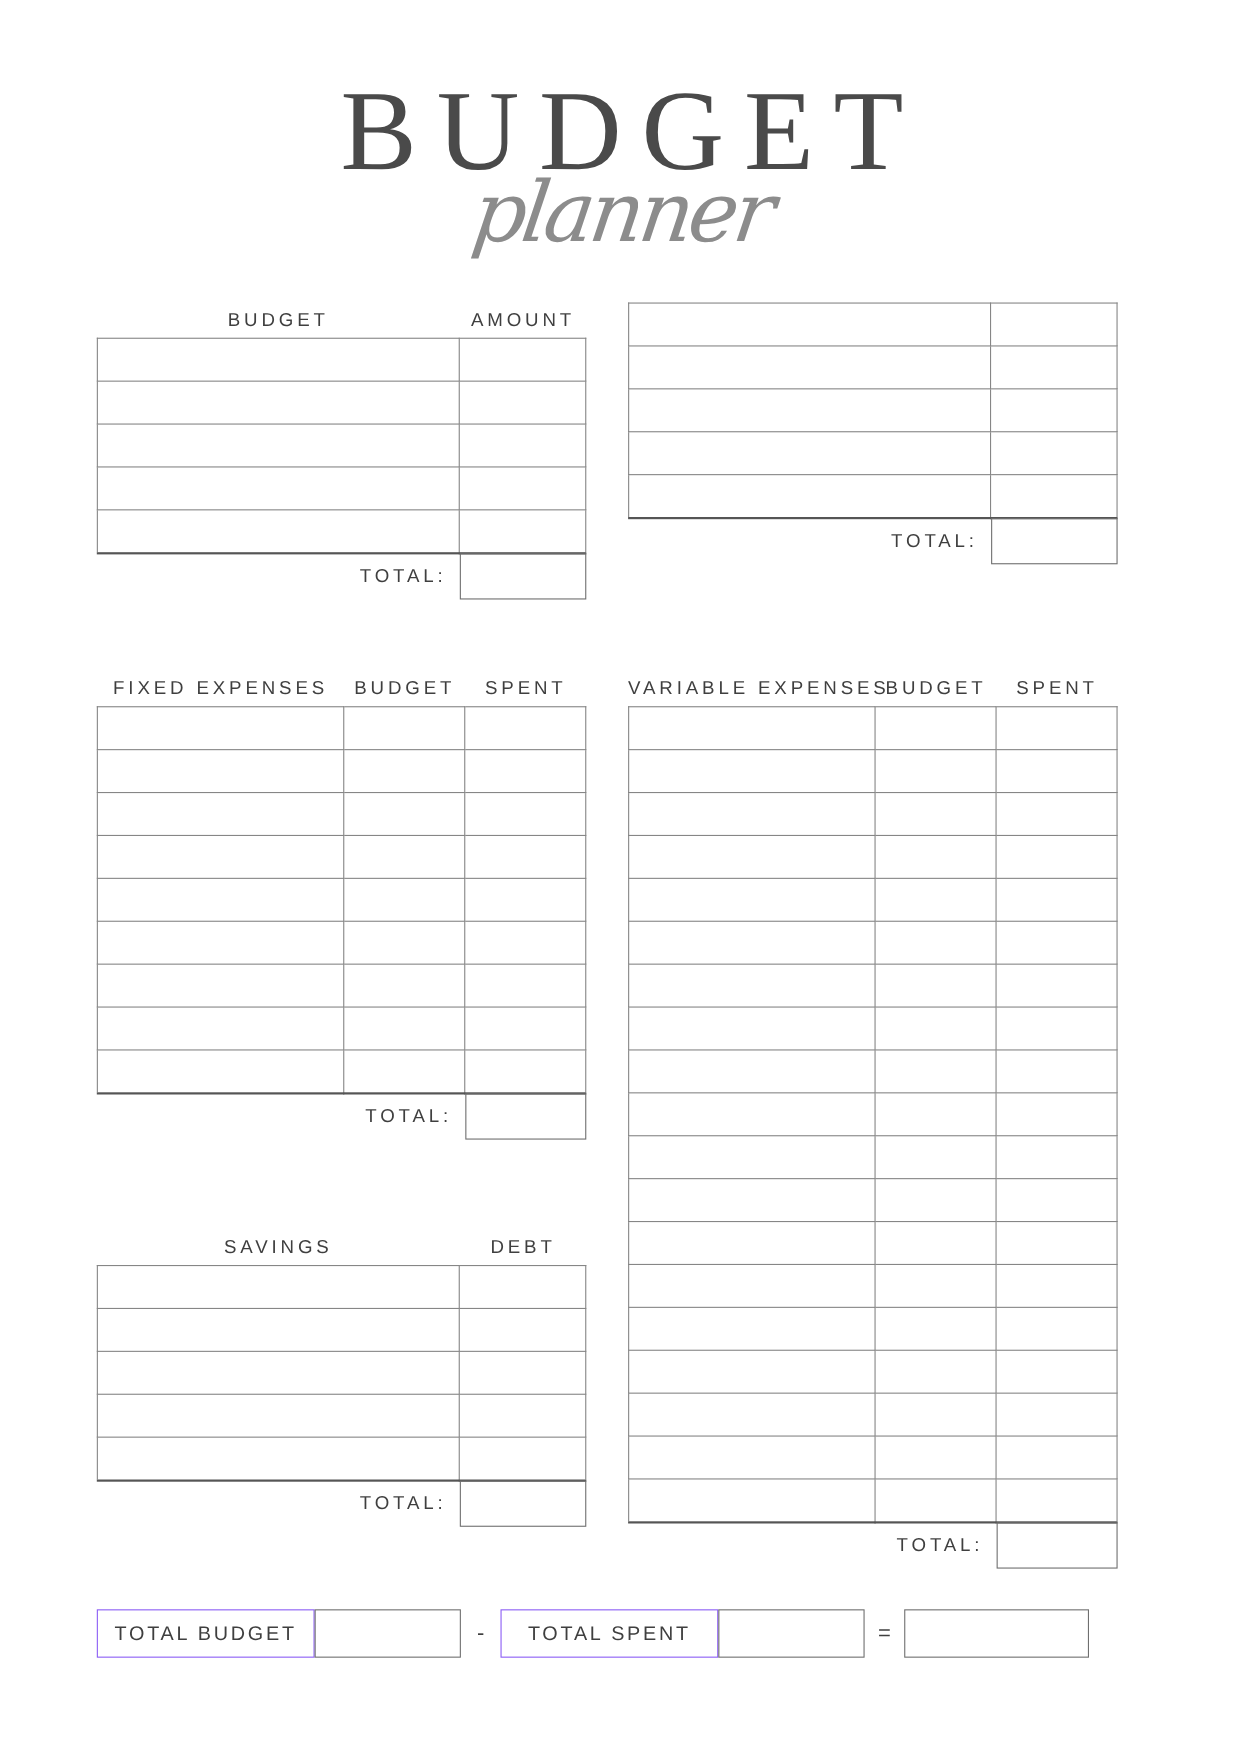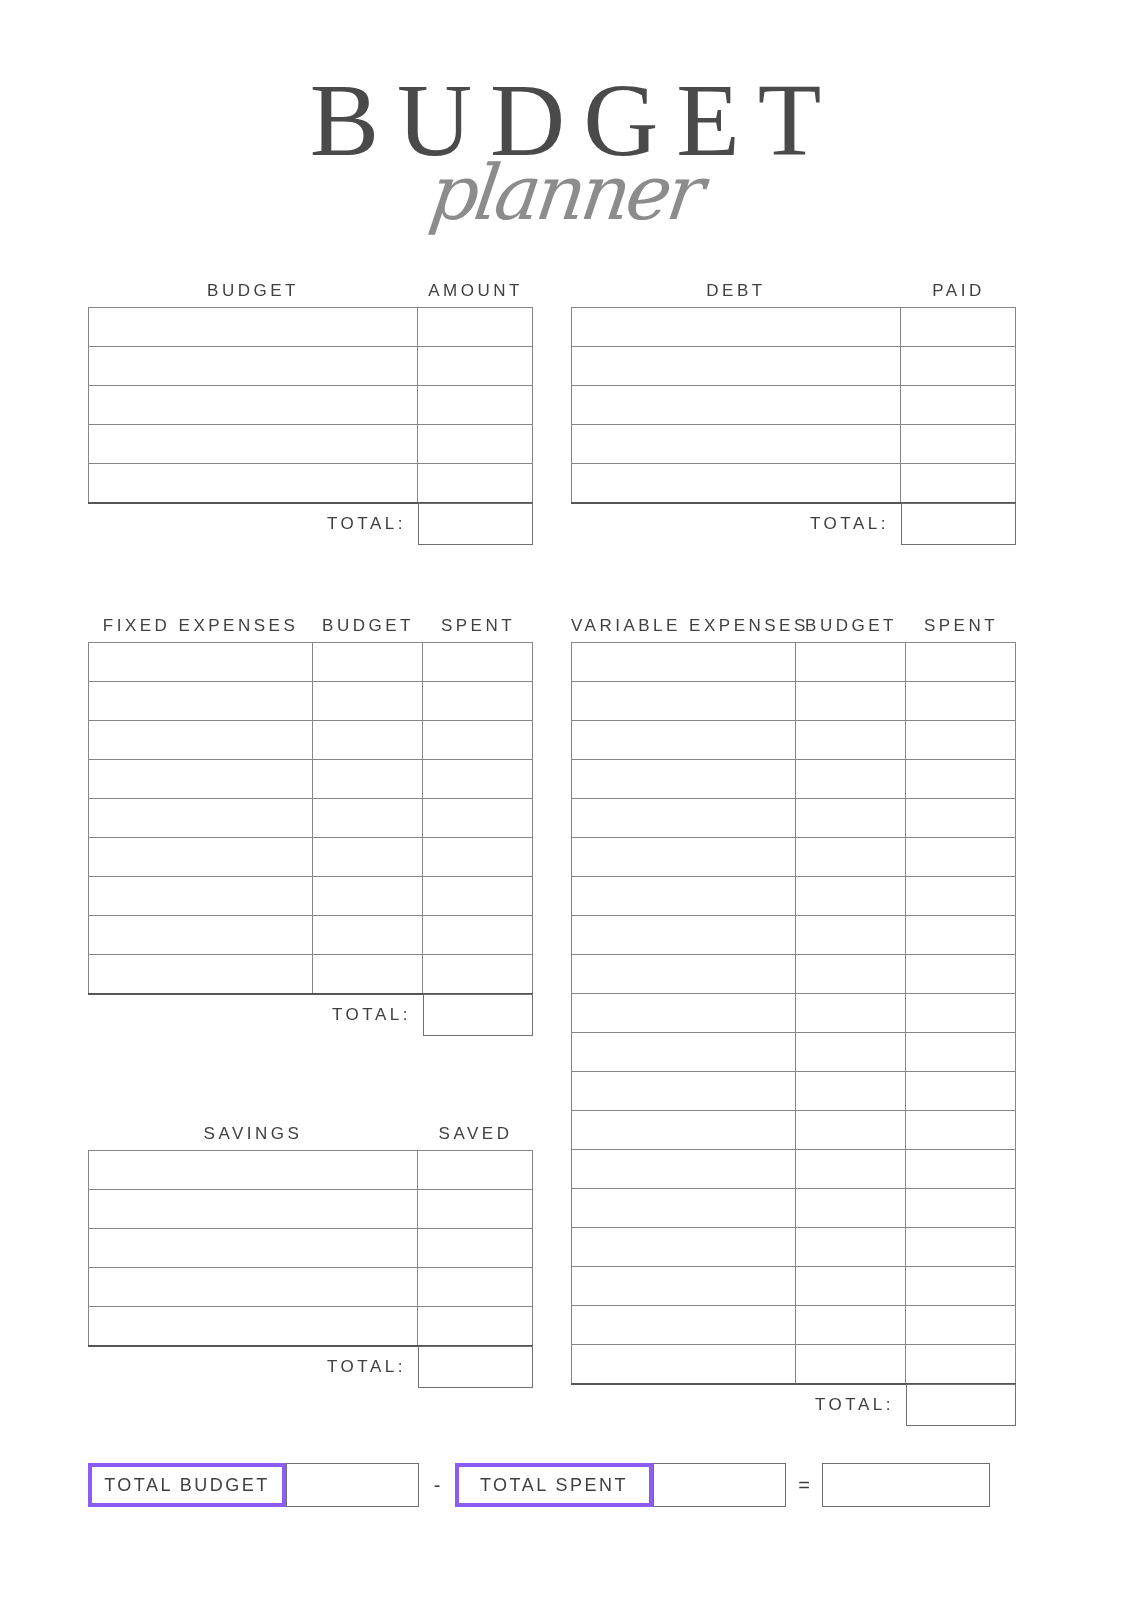--- a/index.html
+++ b/index.html
@@ -114,21 +114,21 @@
 
   
   .summary {
     position: absolute;
     left: 88px;
     top: 1463px;
     display: flex;
     align-items: center;
   }
   .sum-label {
-    border: 4px solid #8b5cf6;
+    border: 1px solid #8b5cf6;
     height: 44px;
     box-sizing: border-box;
     display: flex;
     align-items: center;
     justify-content: center;
     font-size: 18px;
     letter-spacing: 2.5px;
     color: #3f3f3f;
     white-space: nowrap;
     padding: 0 10px;
@@ -184,24 +184,20 @@
           </tr>
     </tbody>
       </table>
     <div class="total-row">
       <div class="total-label" style="width:330px;">TOTAL:</div>
       <div class="total-box" style="width:115px;"></div>
     </div>
   </div>
 
   <div class="block" style="left:571px; top:275px; width:445px;">
-    <div class="hdr-row">
-      <div class="hdr-cell" style="width:330px;">DEBT</div>
-      <div class="hdr-cell" style="width:115px;">PAID</div>
-    </div>
     <table class="grid thickbottom">
       <tbody>
           <tr>
             <td style="width:330px;"></td>
             <td style="width:115px;"></td>
           </tr>
       <tr>
             <td></td>
             <td></td>
           </tr>
@@ -282,21 +278,21 @@
       </table>
     <div class="total-row">
       <div class="total-label" style="width:335px;">TOTAL:</div>
       <div class="total-box" style="width:110px;"></div>
     </div>
   </div>
 
   <div class="block" style="left:88px; top:1118px; width:445px;">
     <div class="hdr-row">
       <div class="hdr-cell" style="width:330px;">SAVINGS</div>
-      <div class="hdr-cell" style="width:115px;">SAVED</div>
+      <div class="hdr-cell" style="width:115px;">DEBT</div>
     </div>
     <table class="grid thickbottom">
       <tbody>
           <tr>
             <td style="width:330px;"></td>
             <td style="width:115px;"></td>
           </tr>
       <tr>
             <td></td>
             <td></td>

